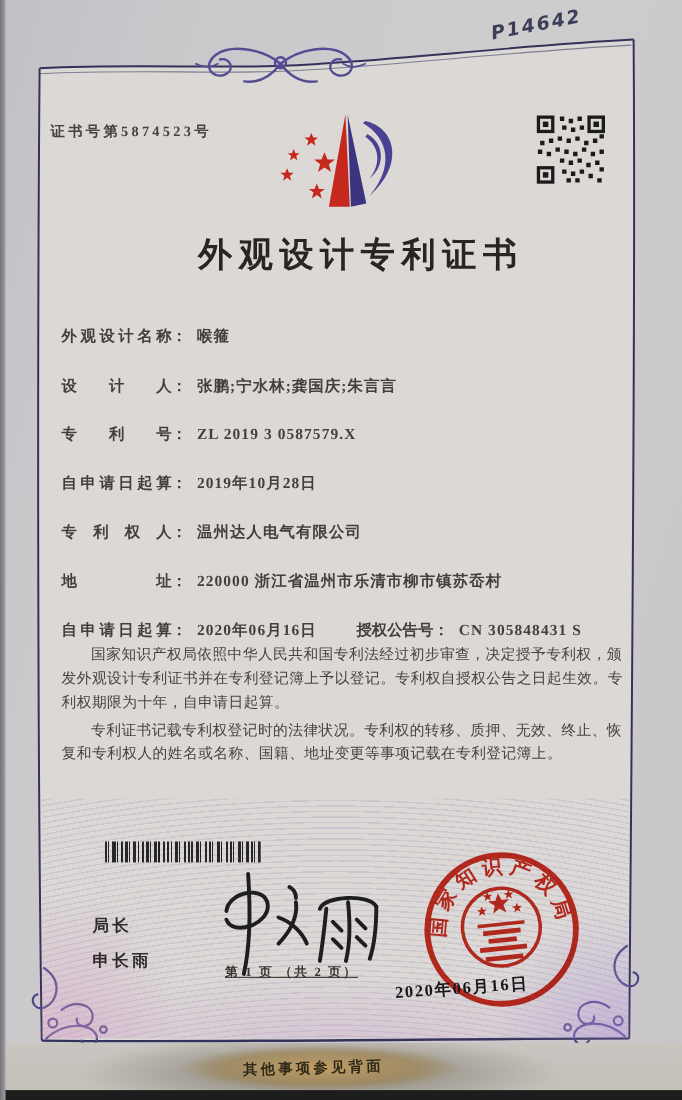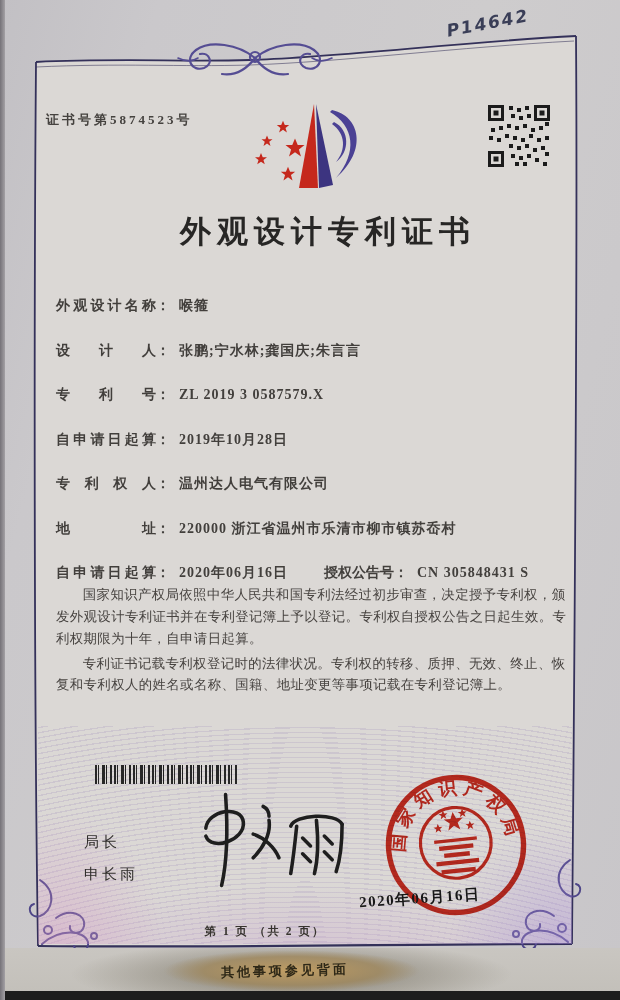--- a/index.html
+++ b/index.html
@@ -27,29 +27,29 @@
   .flabel{display:inline-block;width:100px;text-align:justify;text-align-last:justify;vertical-align:bottom;}
   .fvalue{margin-left:9px;letter-spacing:1px;}
   .grant2{margin-left:36px;}
   .paras{position:absolute;left:56px;top:584px;width:517px;z-index:2;
       font-size:13.4px;line-height:1.63;color:#474340;font-weight:500;}
   .paras p{margin:0 0 3px 0;text-indent:2em;letter-spacing:.4px;}
   .barcode{position:absolute;left:95px;top:765px;width:142px;height:19px;z-index:2;
       background:repeating-linear-gradient(90deg,#272727 0 2px,transparent 2px 3px,#272727 3px 4px,
       transparent 4px 7px,#272727 7px 10px,transparent 10px 11px,#1e1e1e 11px 12px,transparent 12px 15px,
       #272727 15px 17px,transparent 17px 19px);}
-  .signer{position:absolute;left:84px;top:826px;z-index:2;font-size:15px;font-weight:400;
+  .signer{position:absolute;left:84px;top:826px;z-index:2;font-size:15px;font-weight:700;
       color:#2f2d2b;letter-spacing:3px;line-height:32px;}
   .sig{position:absolute;left:192px;top:790px;z-index:3;}
   .seal{position:absolute;left:381px;top:770px;z-index:3;transform:rotate(-6deg);
       mix-blend-mode:multiply;opacity:.95;}
   .seal-date{position:absolute;left:359px;top:889px;z-index:4;transform:rotate(-4deg);
       font-size:15px;font-weight:700;letter-spacing:1.5px;color:#181818;}
-  .page-info{position:absolute;left:150px;width:230px;top:924px;z-index:2;text-align:center;
-      font-size:11.5px;font-weight:600;letter-spacing:2px;color:#37342f;}
+  .page-info{position:absolute;left:150px;width:230px;top:876px;z-index:2;text-align:center;
+      font-size:11.5px;font-weight:600;letter-spacing:2px;color:#37342f;text-decoration:underline;}
   .back-strip{position:absolute;left:0;top:948px;width:620px;height:44px;z-index:1;
       background:
         radial-gradient(ellipse 160px 26px at 47% 52%, rgba(196,160,100,.95), rgba(160,135,90,.75) 55%, transparent 80%),
         radial-gradient(ellipse 260px 40px at 47% 60%, rgba(110,104,88,.8), transparent 85%),
         linear-gradient(#c9c6c1,#c3c0ba);}
   .back-note{position:absolute;left:165px;width:240px;top:14px;text-align:center;
       font-size:13px;font-weight:700;letter-spacing:3px;color:#2e2817;transform:rotate(-1.5deg);}
   .bottom-black{position:absolute;left:0;top:991px;width:620px;height:9px;background:#1d1d1d;z-index:5;}
   .left-edge{position:absolute;left:0;top:0;width:5px;height:1000px;z-index:5;
       background:linear-gradient(90deg,#757278,#a3a0a4);}

